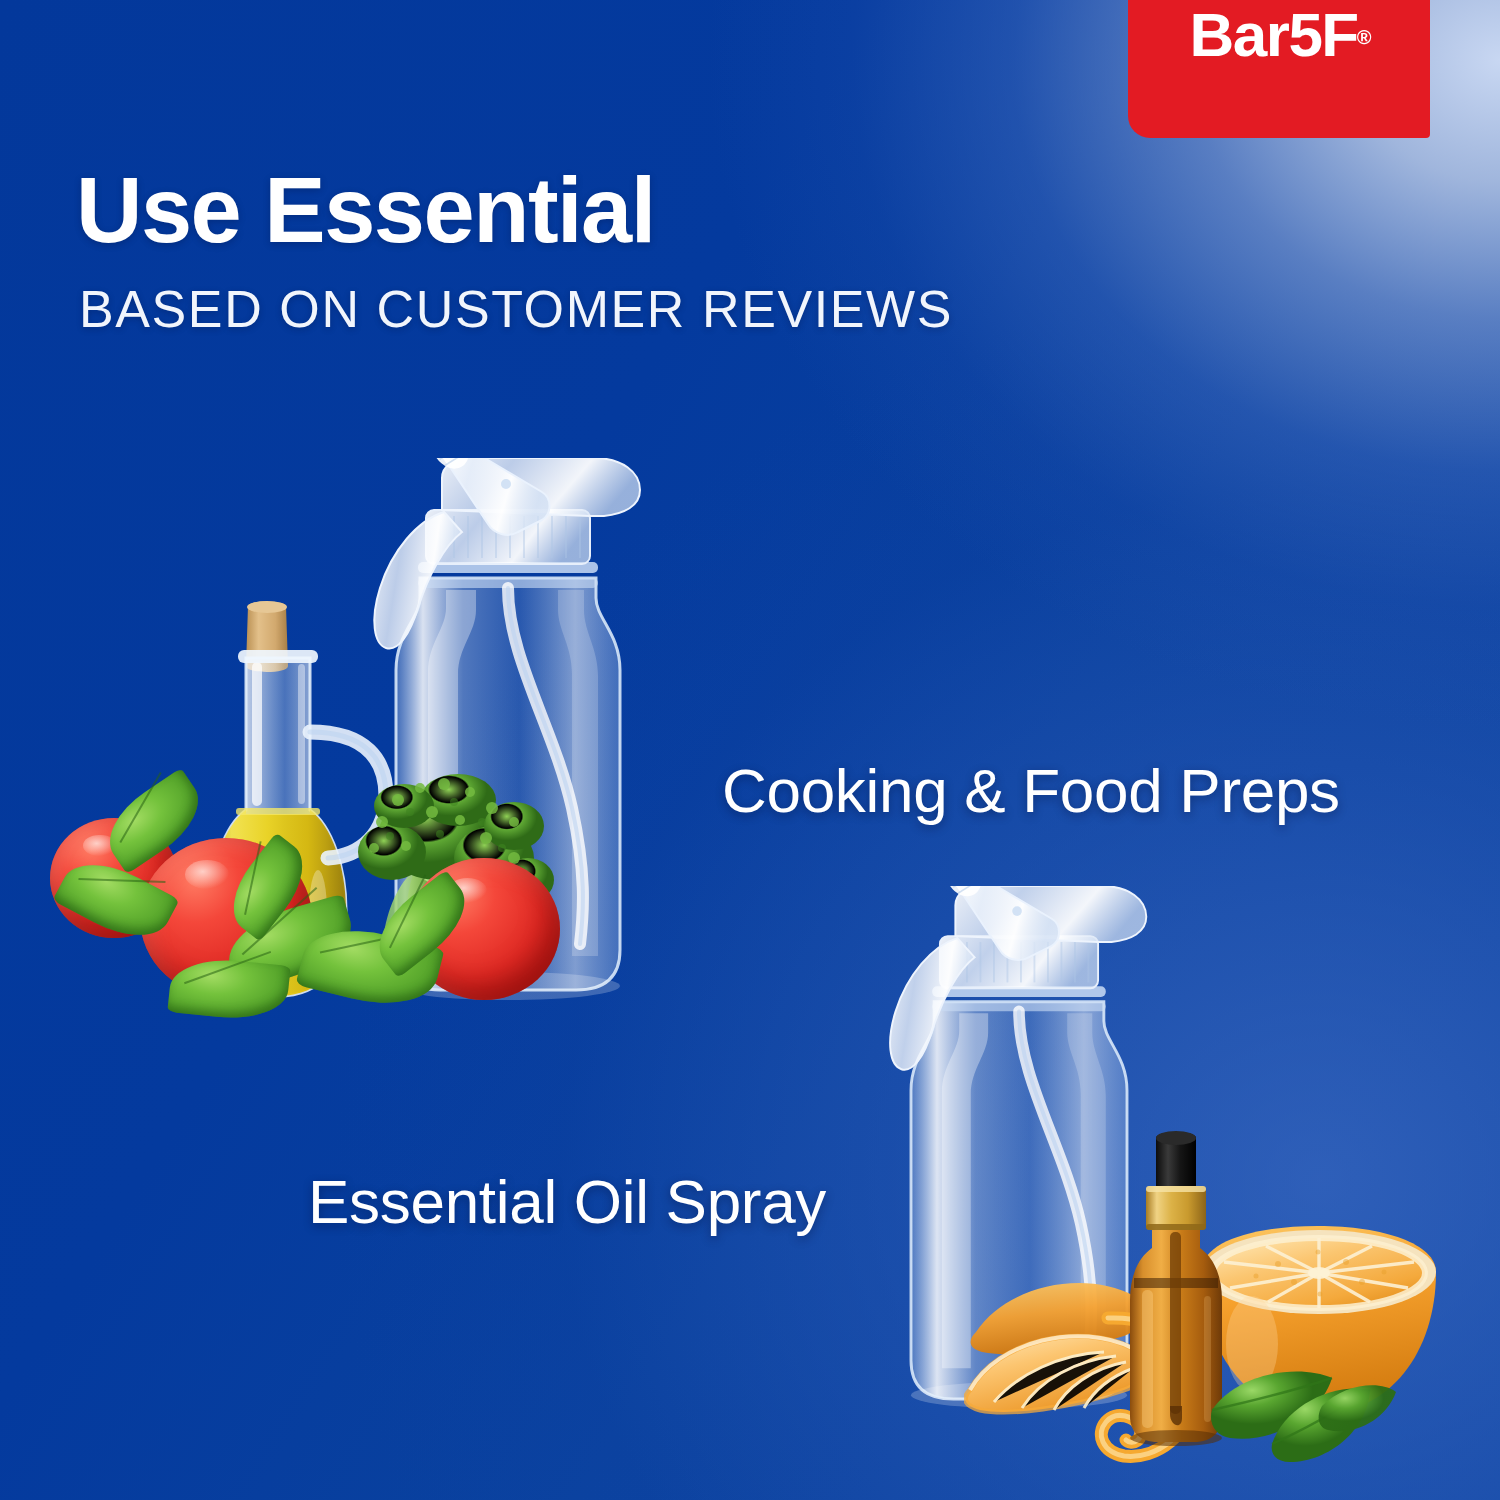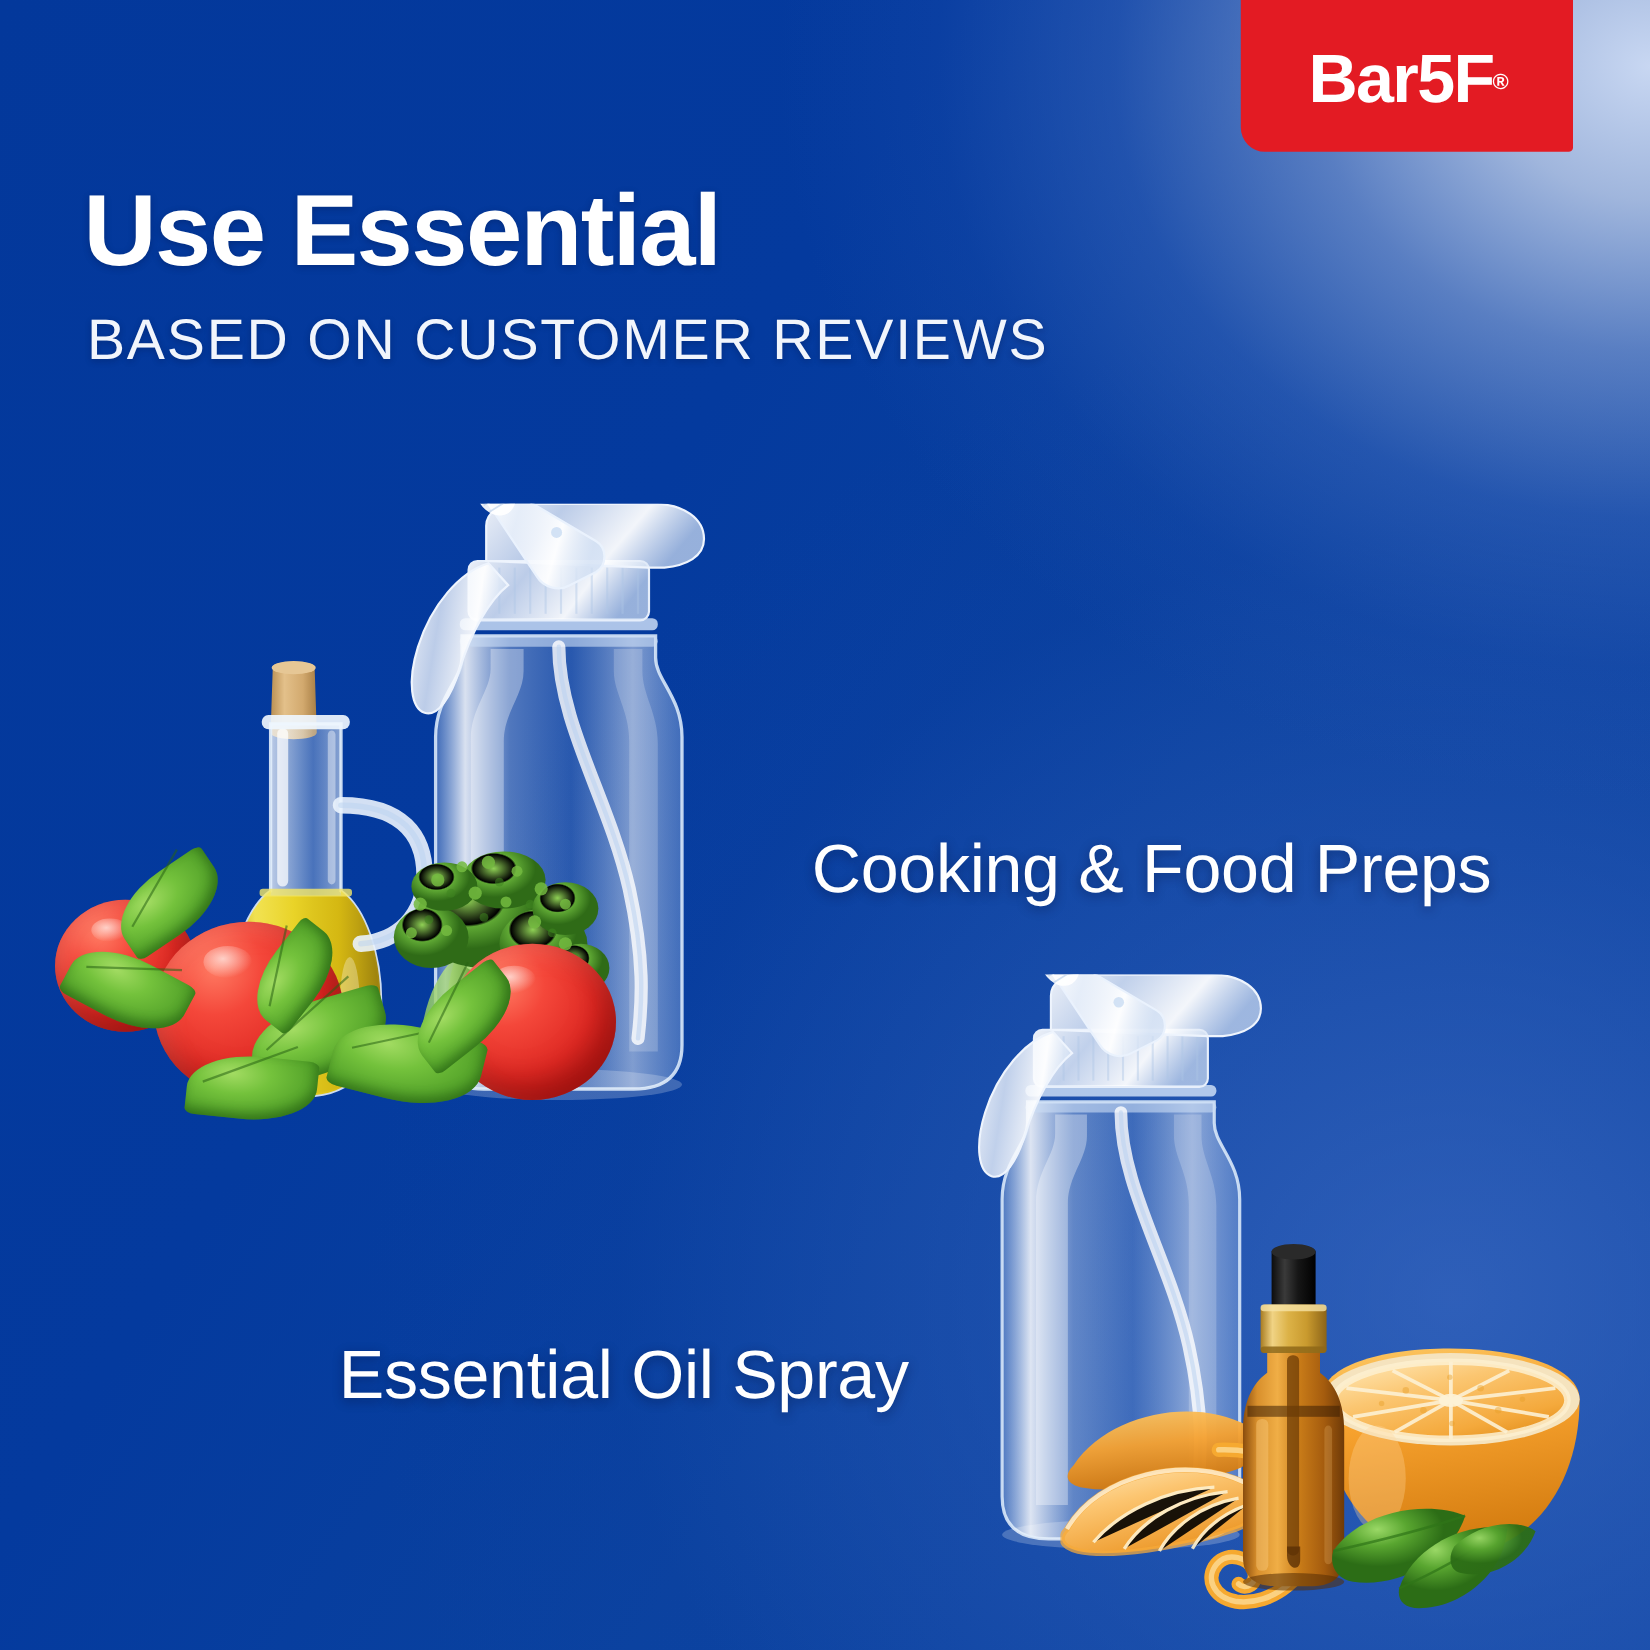--- a/index.html
+++ b/index.html
@@ -28,21 +28,21 @@
         rgba(3,56,155,0) 86%),
       linear-gradient(122deg, #03389b 0%, #043a9e 36%, #0a429f 62%, #0d45a2 100%);
   }
 
   
   #logo {
     position:absolute; left:1128px; top:0; width:302px; height:138px;
     background:#e31b23;
     border-bottom-left-radius:22px;
     border-bottom-right-radius:4px;
-    display:flex; align-items:center; justify-content:center;
+    display:flex; align-items:flex-start; justify-content:center;
   }
   #logo .lt {
     color:#ffffff; font-size:62px; font-weight:bold;
     letter-spacing:-1.5px; line-height:1;
     position:relative; top:4px; left:2px;
     white-space:nowrap;
   }
   #logo .rg {
     font-size:20px; vertical-align:super; font-weight:bold;
     letter-spacing:0; position:relative; top:10px; left:-1px;
@@ -64,22 +64,22 @@
     text-shadow:0 2px 6px rgba(0,16,60,0.30);
   }
 
   
   .cap {
     position:absolute; color:#ffffff; font-weight:400;
     font-size:62px; line-height:1; white-space:nowrap;
     letter-spacing:-0.3px;
     text-shadow:0 3px 10px rgba(0,14,56,0.42);
   }
-  #cap1 { left:738px; top:760px;text-align:right; }
-  #cap2 { left:308px; top:1220px; }
+  #cap1 { left:722px; top:760px;text-align:right; }
+  #cap2 { left:308px; top:1171px; }
 
   
   .scene { position:absolute; }
   #scene1 { left:40px;  top:440px;  width:700px; height:600px; }
   #scene2 { left:868px; top:880px;  width:600px; height:580px; }
 
   .ob { position:absolute; }
 
   
   

